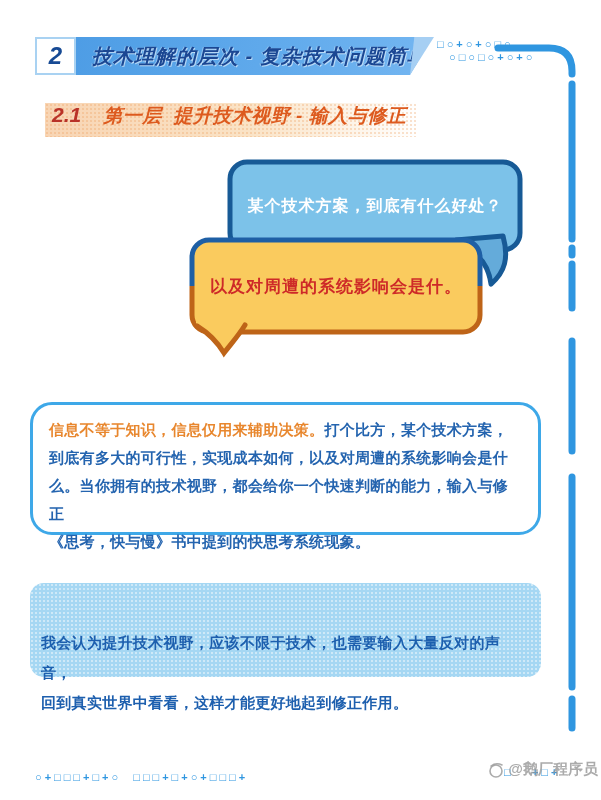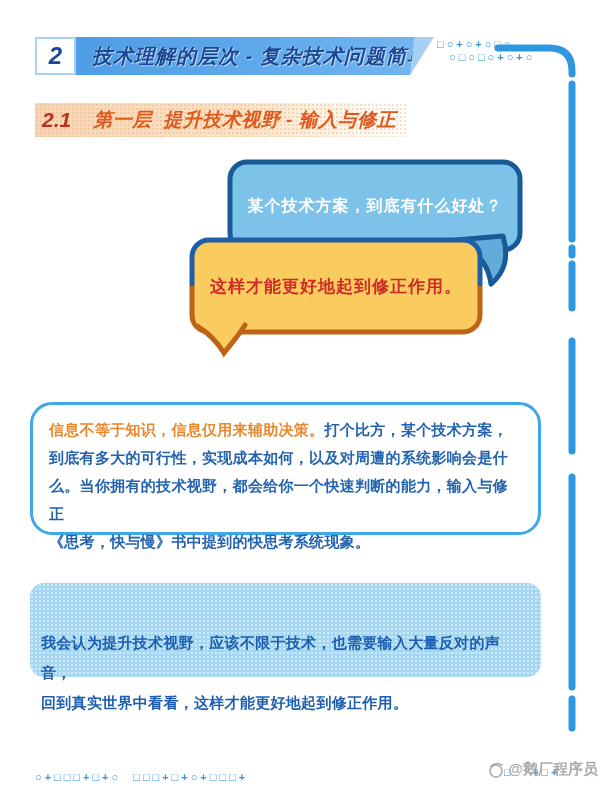--- a/index.html
+++ b/index.html
@@ -33,26 +33,26 @@
   .pixel-row{
     position:absolute;color:#2f96e0;font-size:11px;font-weight:bold;
     letter-spacing:3px;white-space:pre;line-height:12px;
   }
   .tr-row1{left:437px;top:38px;}
   .tr-row2{left:449px;top:51px;}
   
   .bracket{position:absolute;left:0;top:0;pointer-events:none;}
   
   .sec-strip{
-    position:absolute;left:35px;top:103px;width:372px;height:34px;
+    position:absolute;left:45px;top:103px;width:372px;height:34px;
     background-image:
       radial-gradient(rgba(235,150,80,.28) 1px,rgba(0,0,0,0) 1.3px),
       linear-gradient(90deg,#f8d5b4 0%,#fae3c6 55%,rgba(253,243,230,0) 100%);
     background-size:4px 4px,100% 100%;
-    display:flex;align-items:center;gap:14px;padding-left:7px;
+    display:flex;align-items:flex-start;gap:14px;padding-left:7px;
     font-style:italic;font-weight:bold;white-space:pre;
   }
   .sec-num{font-size:21px;color:#b93227;}
   .sec-title{font-size:19px;color:#dd5a1e;letter-spacing:.5px;margin-left:8px;}
   
   .bubble-svg{position:absolute;left:170px;top:150px;}
   .bubble-text{
     position:absolute;display:flex;align-items:center;justify-content:center;
     font-weight:bold;text-align:center;letter-spacing:1px;white-space:pre;
   }
@@ -123,21 +123,21 @@
     <rect x="60" y="12" width="290" height="88" rx="17" fill="#7cc2e9" stroke="#175a96" stroke-width="5"></rect>
 
     <path d="M 286,90 L 333,86 C 339,108 335,122 321,134 C 318,112 306,100 286,96 Z" fill="#64abda" stroke="#175a96" stroke-width="5" stroke-linejoin="round"></path>
 
     <rect x="22" y="90" width="288" height="92" rx="17" fill="#facb5e" stroke="url(#ystroke)" stroke-width="5"></rect>
 
     <path d="M 26,168 L 76,168 L 76,174 C 70,186 62,195 54,204 C 48,194 40,184 26,176 Z" fill="#facb5e"></path>
     <path d="M 27,176 C 40,184 48,193 54,203 C 61,194 69,185 75,175" fill="none" stroke="#be6418" stroke-width="5" stroke-linecap="round"></path>
   </svg>
   <div class="bubble-text q-text">某个技术方案，到底有什么好处？</div>
-  <div class="bubble-text a-text">这样才能更好地起到修正作用。</div>
+  <div class="bubble-text a-text">以及对周遭的系统影响会是什。</div>
 
   <div class="info-box">
     <div class="info-text"><span class="hl-orange">信息不等于知识，信息仅用来辅助决策。</span><span class="txt-navy">打个比方，某个技术方案，
 到底有多大的可行性，实现成本如何，以及对周遭的系统影响会是什
 么。当你拥有的技术视野，都会给你一个快速判断的能力，输入与修正
 《思考，快与慢》书中提到的快思考系统现象。</span></div>
   </div>
 
   <div class="note-box">
     <span>我会认为提升技术视野，应该不限于技术，也需要输入大量反对的声音，

